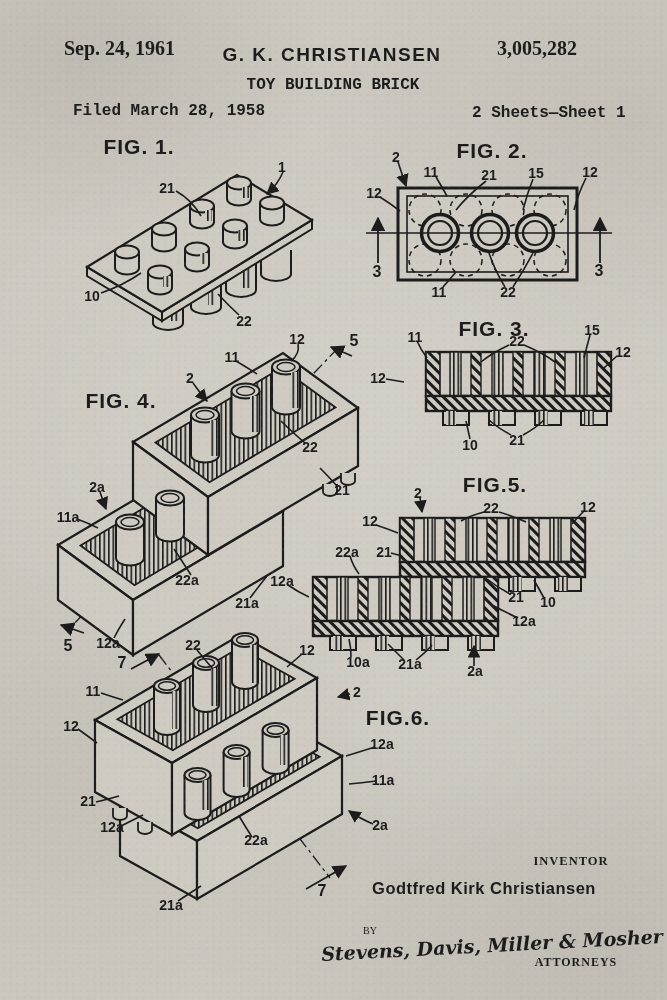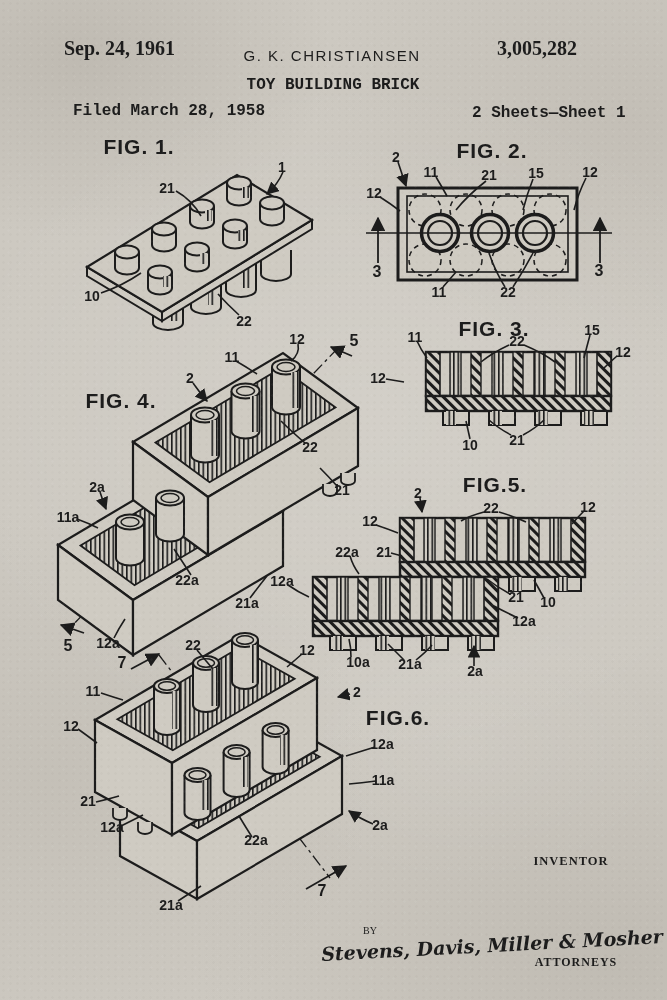--- a/index.html
+++ b/index.html
@@ -17,21 +17,21 @@
   }
   .grain{position:absolute;inset:0;pointer-events:none;opacity:.55;
     background-image:
       radial-gradient(rgba(90,82,70,.06) 1px, transparent 1.5px),
       radial-gradient(rgba(255,255,255,.07) 1px, transparent 1.5px);
     background-size:7px 7px, 11px 11px; background-position:0 0, 3px 5px;}
   .art{position:absolute;left:0;top:0;}
   .abs{position:absolute;white-space:nowrap;}
   .ctr{transform:translate(-50%,-50%);}
   .hdr-serif{font-family:"Liberation Serif",serif;font-weight:700;font-size:20px;}
-  .hdr-name{font-weight:400;font-size:15px;letter-spacing:1.5px;}
+  .hdr-name{font-weight:700;font-size:19px;letter-spacing:1.5px;}
   .mono{font-family:"Liberation Mono",monospace;font-weight:700;font-size:16px;}
   .figtitle{font-weight:700;font-size:21px;letter-spacing:1px;transform:translate(-50%,-50%);}
   .ref{font-weight:700;font-size:14px;transform:translate(-50%,-50%);}
   .ref.big{font-size:16px;}
   .inv-cap{font-family:"Liberation Serif",serif;font-weight:700;font-size:12.5px;letter-spacing:1px;transform:translate(-50%,-50%);}
   .inv-name{font-weight:700;font-size:16.5px;letter-spacing:.5px;transform:translate(-50%,-50%);}
   .by{font-family:"Liberation Serif",serif;font-weight:400;font-size:10px;}
   .sig{font-family:"DejaVu Serif",serif;font-style:italic;font-weight:700;font-size:19px;transform:translate(-50%,-50%) rotate(-3deg);}
   .att{font-family:"Liberation Serif",serif;font-weight:700;font-size:12px;letter-spacing:1px;transform:translate(-50%,-50%);}
 </style>
@@ -386,18 +386,19 @@
   <span class="abs ref" style="left:382px;top:744px">12a</span>
   <span class="abs ref" style="left:383px;top:780px">11a</span>
   <span class="abs ref" style="left:380px;top:825px">2a</span>
   <span class="abs ref" style="left:88px;top:801px">21</span>
   <span class="abs ref" style="left:112px;top:827px">12a</span>
   <span class="abs ref" style="left:256px;top:840px">22a</span>
   <span class="abs ref" style="left:171px;top:905px">21a</span>
   <span class="abs ref big" style="left:322px;top:891px">7</span>
 
   <span class="abs inv-cap" style="left:571px;top:861px">INVENTOR</span>
+  <span class="abs inv-name" style="left:484px;top:888px">Godtfred Kirk Christiansen</span>
   <span class="abs by" style="left:363px;top:925px">BY</span>
   <span class="abs sig" style="left:492px;top:945px">Stevens, Davis, Miller &amp; Mosher</span>
   <span class="abs att" style="left:576px;top:962px">ATTORNEYS</span>
 
   <div class="grain"></div>
 </div>
 
 </body></html>

